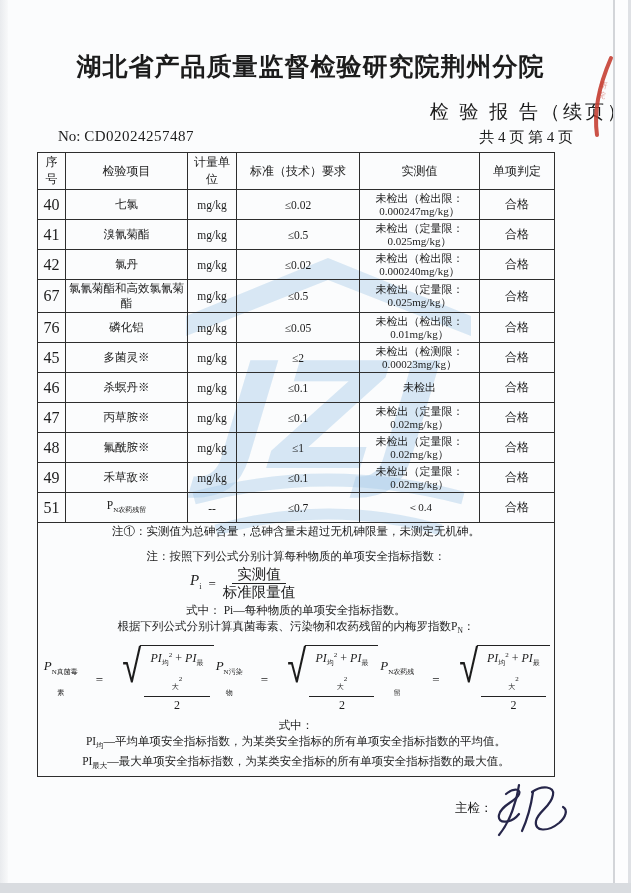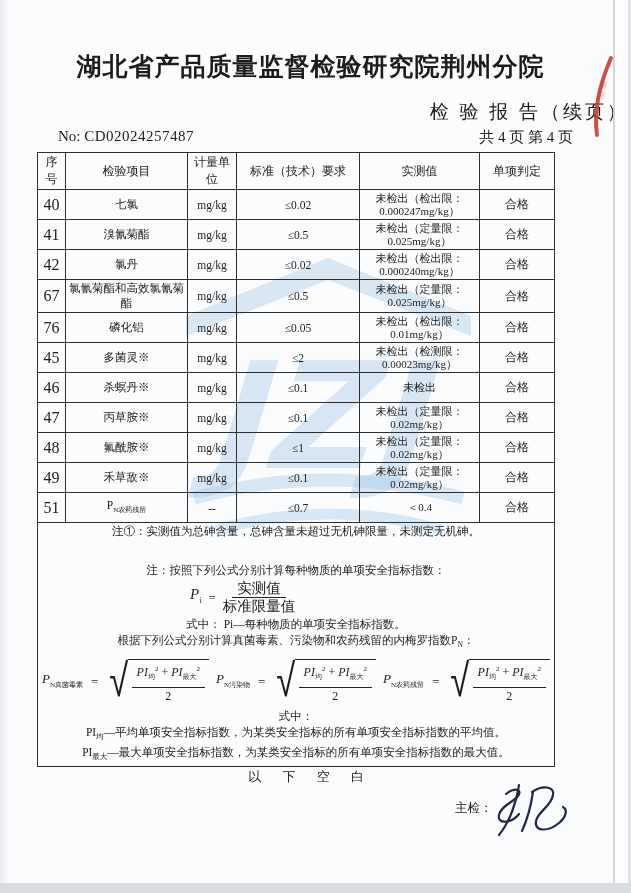--- a/index.html
+++ b/index.html
@@ -51,34 +51,34 @@
   td.c-unit,td.c-requirement{font-size:11.5px;}
   td.c-measured{font-size:11px;line-height:13px;white-space:pre-line;}
   td.c-judgment{font-size:12px;}
   td.c-item sub{font-size:7px;}
 
   td.notes-cell{
     text-align:left;vertical-align:top;height:228px;
     padding:10px 8px 4px 8px;font-size:11.5px;line-height:15px;
   }
   .note-line{margin:0 0 1px 0;}
-  .mb{margin-bottom:24px;}
+  .mb{margin-bottom:10px;}
   .nvar sub, .pivar sub{font-size:7.5px;}
 
   .pi-formula{display:flex;align-items:center;gap:7px;margin:3px 0 3px 150px;}
   .f-var{font-style:italic;font-size:15px;}
   .f-var sub{font-size:8px;font-style:normal;}
   .eq{font-size:13px;}
   .frac{display:inline-flex;flex-direction:column;align-items:center;}
   .frac .num{border-bottom:1px solid #222;padding:0 5px 1px;}
   .frac .den{padding-top:1px;}
   .pi-formula .frac{font-size:14.5px;}
 
   .pn-row{display:flex;justify-content:space-between;align-items:center;margin:7px 2px 5px 2px;}
-  .pn-f{display:inline-flex;align-items:center;gap:8px;}
+  .pn-f{display:inline-flex;align-items:center;gap:16px;}
   .pn-f .f-var{font-size:13px;}
   .pn-f .f-var sub{font-size:7px;}
   .sqrt{display:inline-flex;align-items:flex-start;}
   .rad{font-size:46px;line-height:.92;font-family:"DejaVu Sans",sans-serif;
     font-weight:200;margin-right:-4px;transform:scaleX(.75);}
   .rootbody{border-top:1.5px solid #222;padding:2px 4px 0 4px;}
   .pn-f .frac{font-size:12px;text-align:center;}
   .pn-f .num i{font-style:italic;}
   .pn-f sub{font-size:7px;}
   .pn-f sup{font-size:7px;}
@@ -292,21 +292,20 @@
             <span class="pivar"><span>PI</span><sub>均</sub></span><span>—平均单项安全指标指数，为某类安全指标的所有单项安全指标指数的平均值。</span>
           </div>
           <div class="note-line">
             <span class="pivar"><span>PI</span><sub>最大</sub></span><span>—最大单项安全指标指数，为某类安全指标的所有单项安全指标指数的最大值。</span>
           </div>
         </td>
       </tr>
     </tbody>
   </table>
 
-  <div class="blank-note">以 下 空 白</div>
 
   <div class="inspector-row">主检：</div>
   <svg class="signature-svg" width="92" height="62" viewBox="0 0 92 62">
     <g fill="none" stroke="#26264a" stroke-width="2.2" stroke-linecap="round">
       <path d="M20,14 C28,7 37,9 32,16 C26,23 15,26 13,35 C11,45 26,43 33,34"></path>
       <path d="M33,5 C31,20 24,42 13,55"></path>
       <path d="M47,12 C45,26 41,40 36,51"></path>
       <path d="M46,12 C56,5 69,6 67,15 C65,27 52,31 50,41 C48,52 62,52 73,43 C80,37 82,30 77,27"></path>
     </g>
   </svg>

